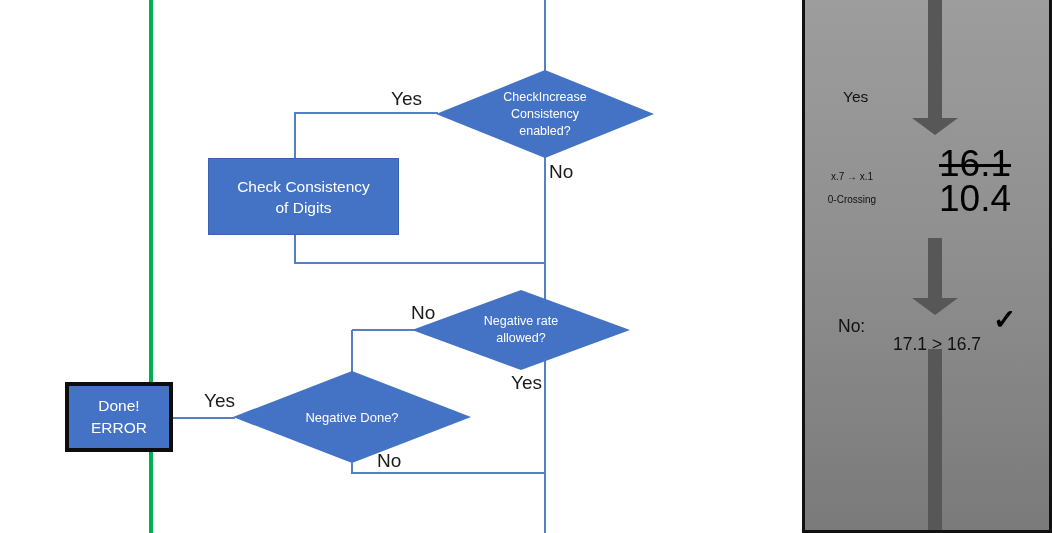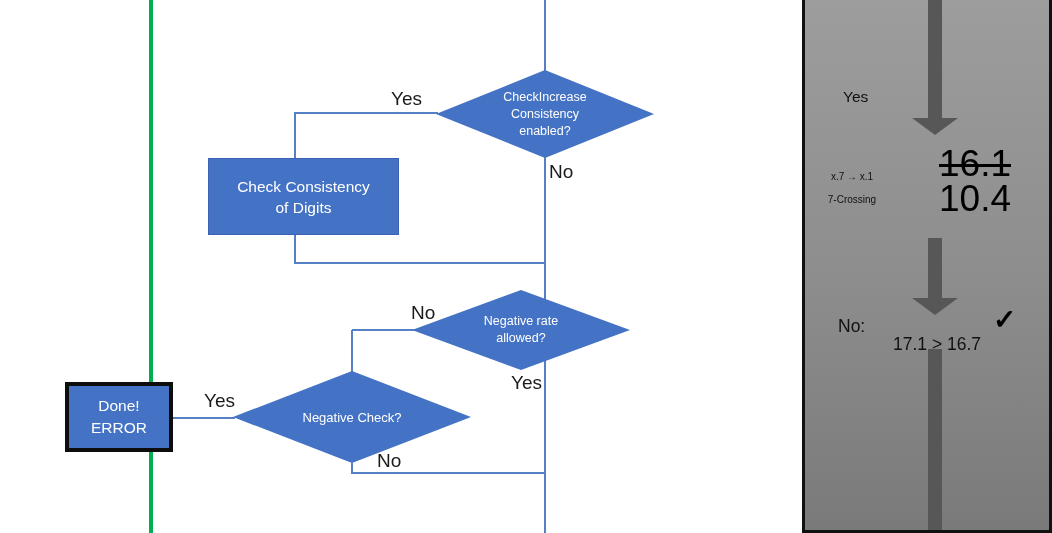--- a/index.html
+++ b/index.html
@@ -137,21 +137,21 @@
   </div>
   <div class="shape rect1">
     <span>Check Consistency
 of Digits</span>
   </div>
   <div class="shape diamond d2">
     <span>Negative rate
 allowed?</span>
   </div>
   <div class="shape diamond d3">
-    <span>Negative Check?</span>
+    <span>Negative Done?</span>
   </div>
   <div class="shape done-box">
     <span>Done!
 ERROR</span>
   </div>
 
   <span class="branch-label lbl-yes1">Yes</span>
   <span class="branch-label lbl-no1">No</span>
   <span class="branch-label lbl-no2">No</span>
   <span class="branch-label lbl-yes2">Yes</span>
@@ -159,21 +159,21 @@
   <span class="branch-label lbl-no3">No</span>
 
   <div class="side-panel">
     <div class="arrow-shaft a1-shaft"></div>
     <div class="arrow-head  a1-head"></div>
 
     <span class="panel-yes">Yes</span>
 
     <div class="rule-block">
       <span>x.7 → x.1</span>
-      <span>7-Crossing</span>
+      <span>0-Crossing</span>
     </div>
 
     <div class="big-nums">
       <span class="old">16.1</span>
       <span class="new">10.4</span>
     </div>
 
     <div class="arrow-shaft a2-shaft"></div>
     <div class="arrow-head  a2-head"></div>
 

